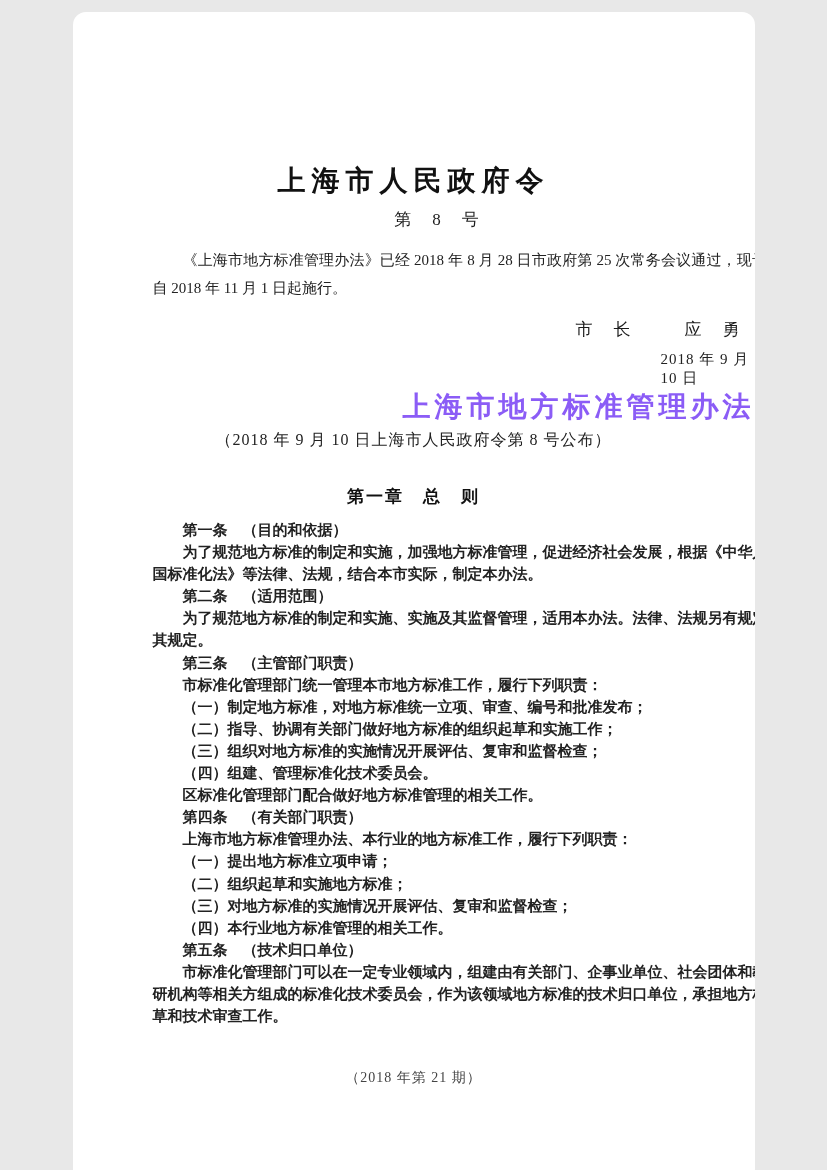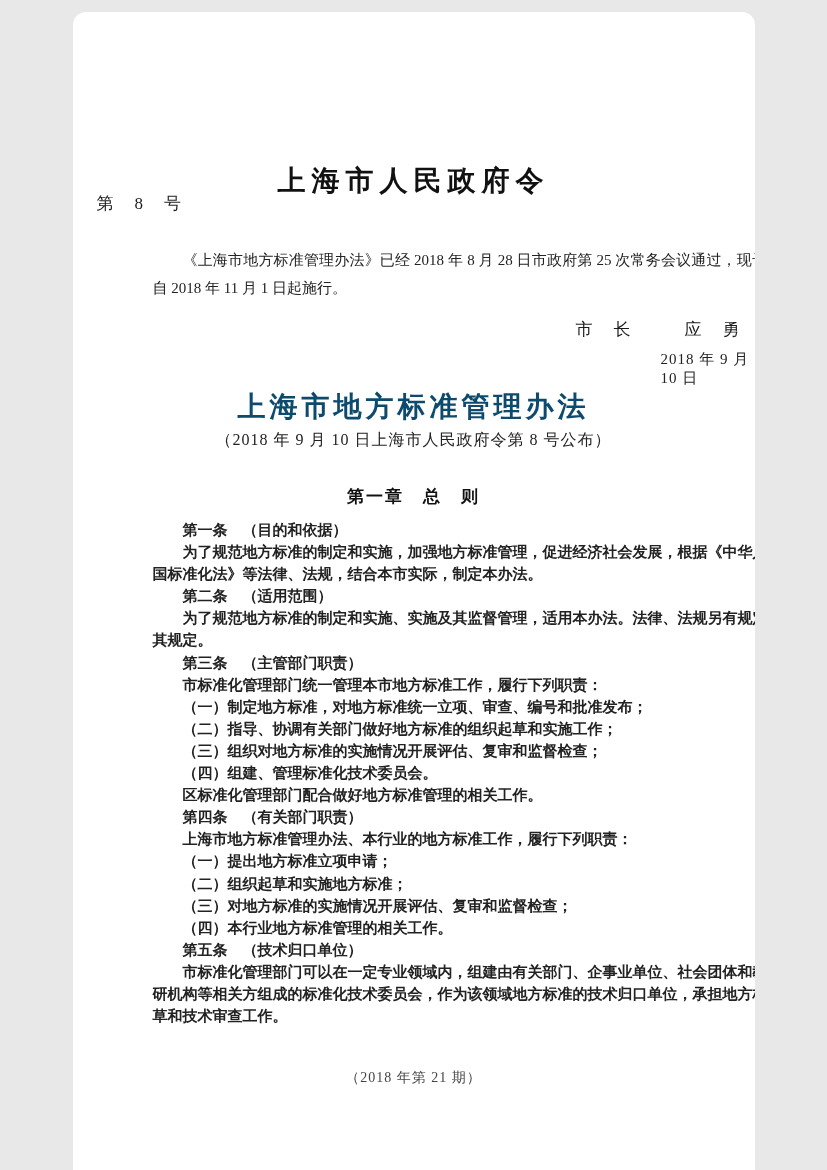--- a/index.html
+++ b/index.html
@@ -18,21 +18,22 @@
     position: absolute;
     top: 150px; left: 0; width: 100%;
     text-align: center;
     font-size: 28px;
     font-weight: bold;
     letter-spacing: 6px;
     color: #111;
   }
   .order-number {
     position: absolute;
-    top: 180px; left: 0; width: 100%;
+    top: 196px; left: 0; width: 100%;
+    text-align: center;
     font-size: 17px;
     letter-spacing: 2px;
     padding-left: 24px;
   }
   .order-intro {
     position: absolute;
     top: 234px; left: 80px; width: 660px;
     font-size: 15px;
     line-height: 28px;
     text-indent: 2em;
@@ -51,25 +52,25 @@
   .sign-date {
     position: absolute;
     top: 338px; left: 588px;
     font-size: 15px;
     letter-spacing: 1px;
     color: #222;
   }
   .reg-title {
     position: absolute;
     top: 376px; left: 0; width: 100%;
-    text-align: center;
+    text-align: right;
     font-size: 28px;
     font-weight: bold;
     letter-spacing: 4px;
-    color: #0c4a6e;
+    color: #8b5cf6;
   }
   .reg-sub {
     position: absolute;
     top: 418px; left: 0; width: 100%;
     text-align: center;
     font-size: 16px;
     letter-spacing: 1px;
     color: #222;
   }
   .chapter-heading {

